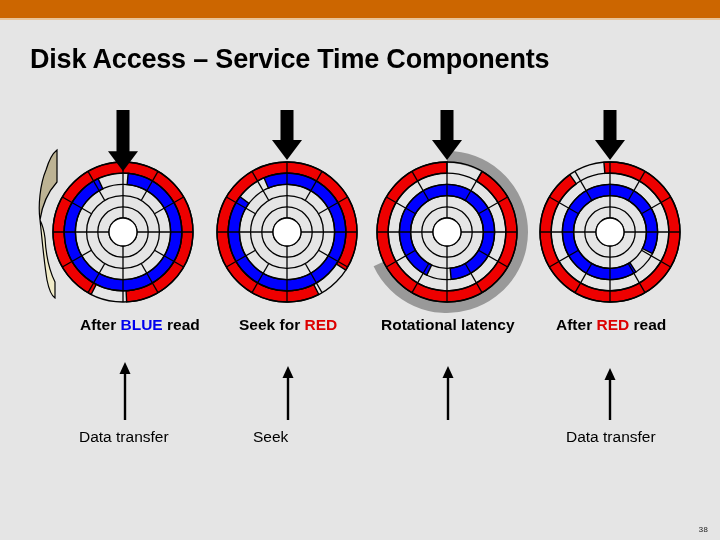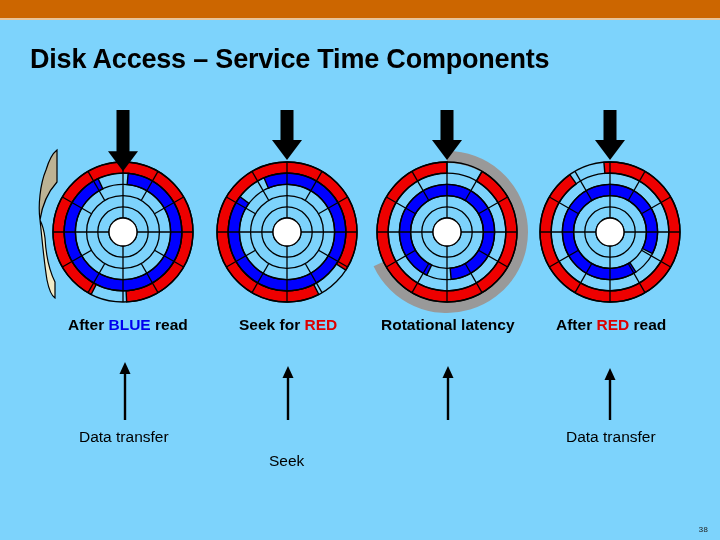--- a/index.html
+++ b/index.html
@@ -12,21 +12,21 @@
     height: 540px;
     overflow: hidden;
     font-family: "Liberation Sans", sans-serif;
     position: relative;
   }
   #slide {
     position: absolute;
     left: 0; top: 0;
     width: 720px;
     height: 540px;
-    background: #7dd3fc;
+    background: #e5e5e5;
   }
   #top-bar {
     position: absolute;
     left: 0; top: 0;
     width: 720px;
     height: 18px;
     background: #CC6600;
   }
   #top-bar-underline {
     position: absolute;
@@ -217,21 +217,21 @@
           </g>
           <g>
             <path d="M 57 40 L 57 72 C 48 82 42 96 40 110 C 38 96 40 74 46 60 C 49 50 53 43 57 40 Z" fill="#BDB394" stroke="#000000" stroke-width="1.2"></path>
             <path d="M 40 110 C 42 128 44 152 47 170 C 49 180 52 186 55 188 L 55 172 C 50 162 46 146 45 128 C 44 120 42 114 40 110 Z" fill="#F0EBC8" stroke="#000000" stroke-width="1.2"></path>
           </g>
         </g>
     </svg>
   </div>
 
   <div class="caption-row">
-    <div class="caption" style="left: 68px; width: auto; text-align: left; white-space: nowrap;"><span>After </span><span class="hl-blue">BLUE</span><span> read</span></div>
+    <div class="caption" style="left: 80px; width: auto; text-align: left; white-space: nowrap;"><span>After </span><span class="hl-blue">BLUE</span><span> read</span></div>
     <div class="caption" style="left: 239px; width: auto; text-align: right; white-space: nowrap;"><span>Seek for </span><span class="hl-red">RED</span></div>
     <div class="caption" style="left: 556px; width: auto; text-align: left; white-space: nowrap;"><span>After </span><span class="hl-red">RED</span><span> read</span></div>
     <div class="caption" style="left: 381px; width: auto; text-align: left; white-space: nowrap;"><span>Rotational latency</span></div>
   </div>
 
   <div class="arrow-row">
     <svg width="720" height="70" viewBox="0 0 720 70">
       <g id="timeline-arrow-graphics">
           <g>
             <line x1="125" y1="68" x2="125" y2="19" stroke="#000000" stroke-width="2.4"></line>
@@ -250,21 +250,21 @@
             <path d="M 610 16 L 615.5 28 L 604.5 28 Z" fill="#000000" stroke="none"></path>
           </g>
         </g>
     </svg>
   </div>
 
   <div class="label-row">
     <div class="blabel" style="left: 79px; white-space: nowrap;">
         <div>Data transfer</div>
       </div>
-    <div class="blabel" style="left: 269px; white-space: nowrap; margin-top: 24px;">
+    <div class="blabel" style="left: 253px; white-space: nowrap;">
         <div>Seek</div>
       </div>
     <div class="blabel" style="left: 566px; white-space: nowrap;">
         <div>Data transfer</div>
       </div>
   </div>
 
   <div id="page-number">38</div>
 
 </div>

